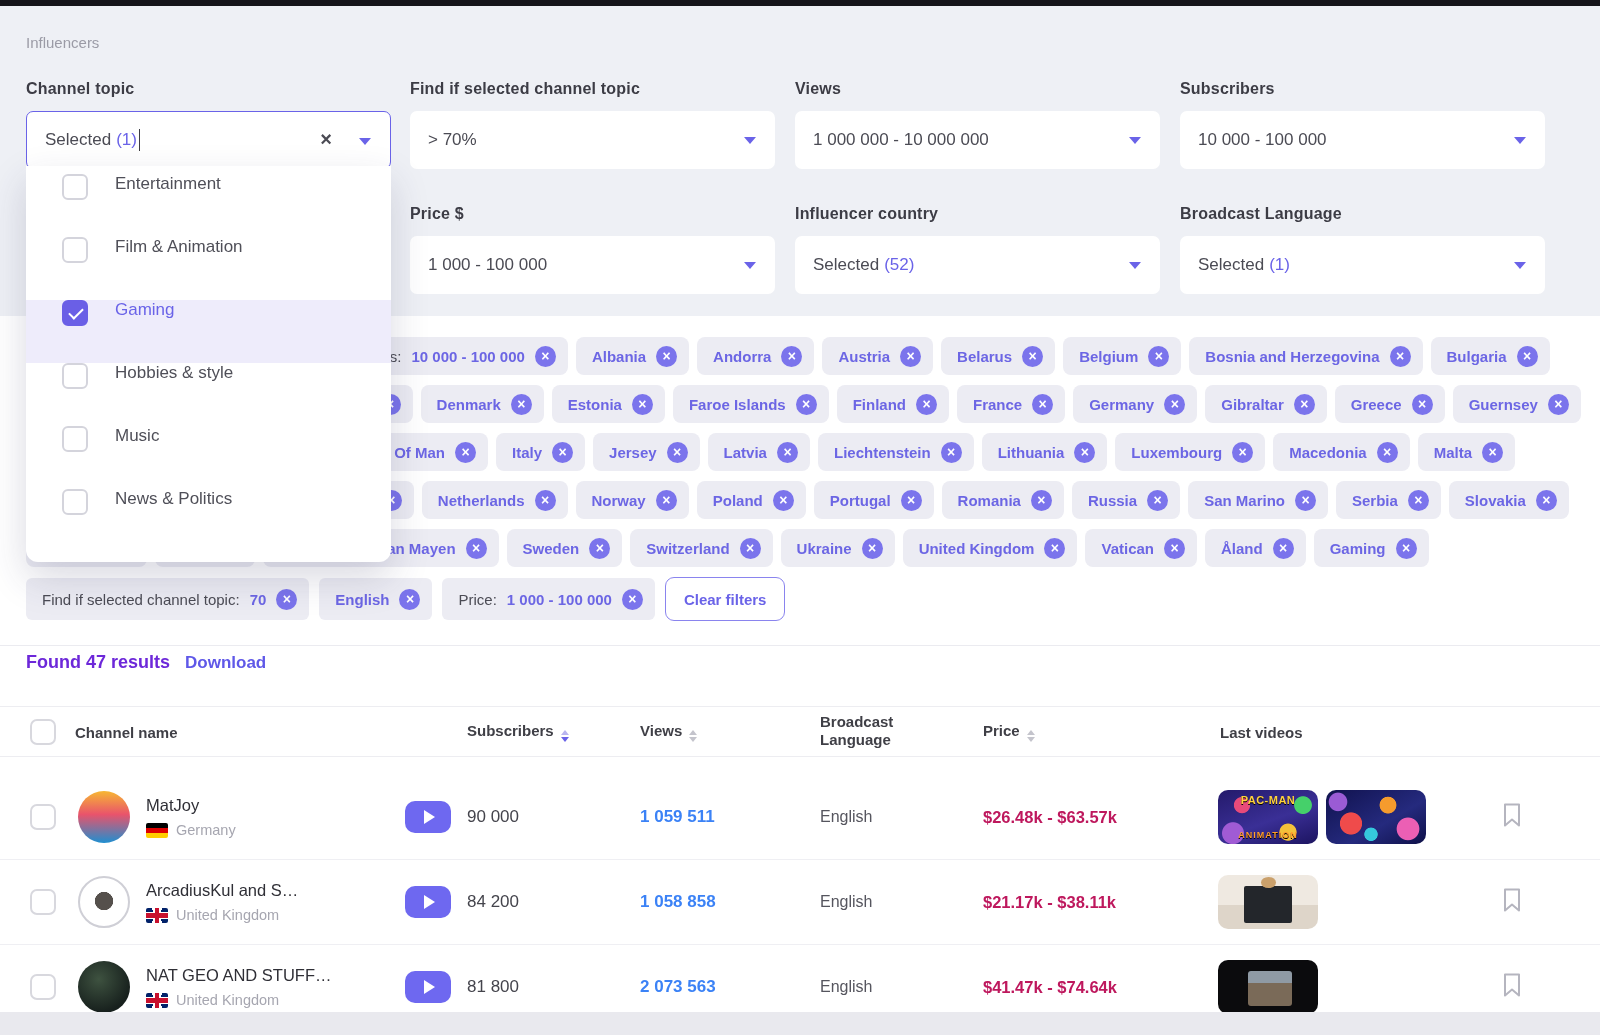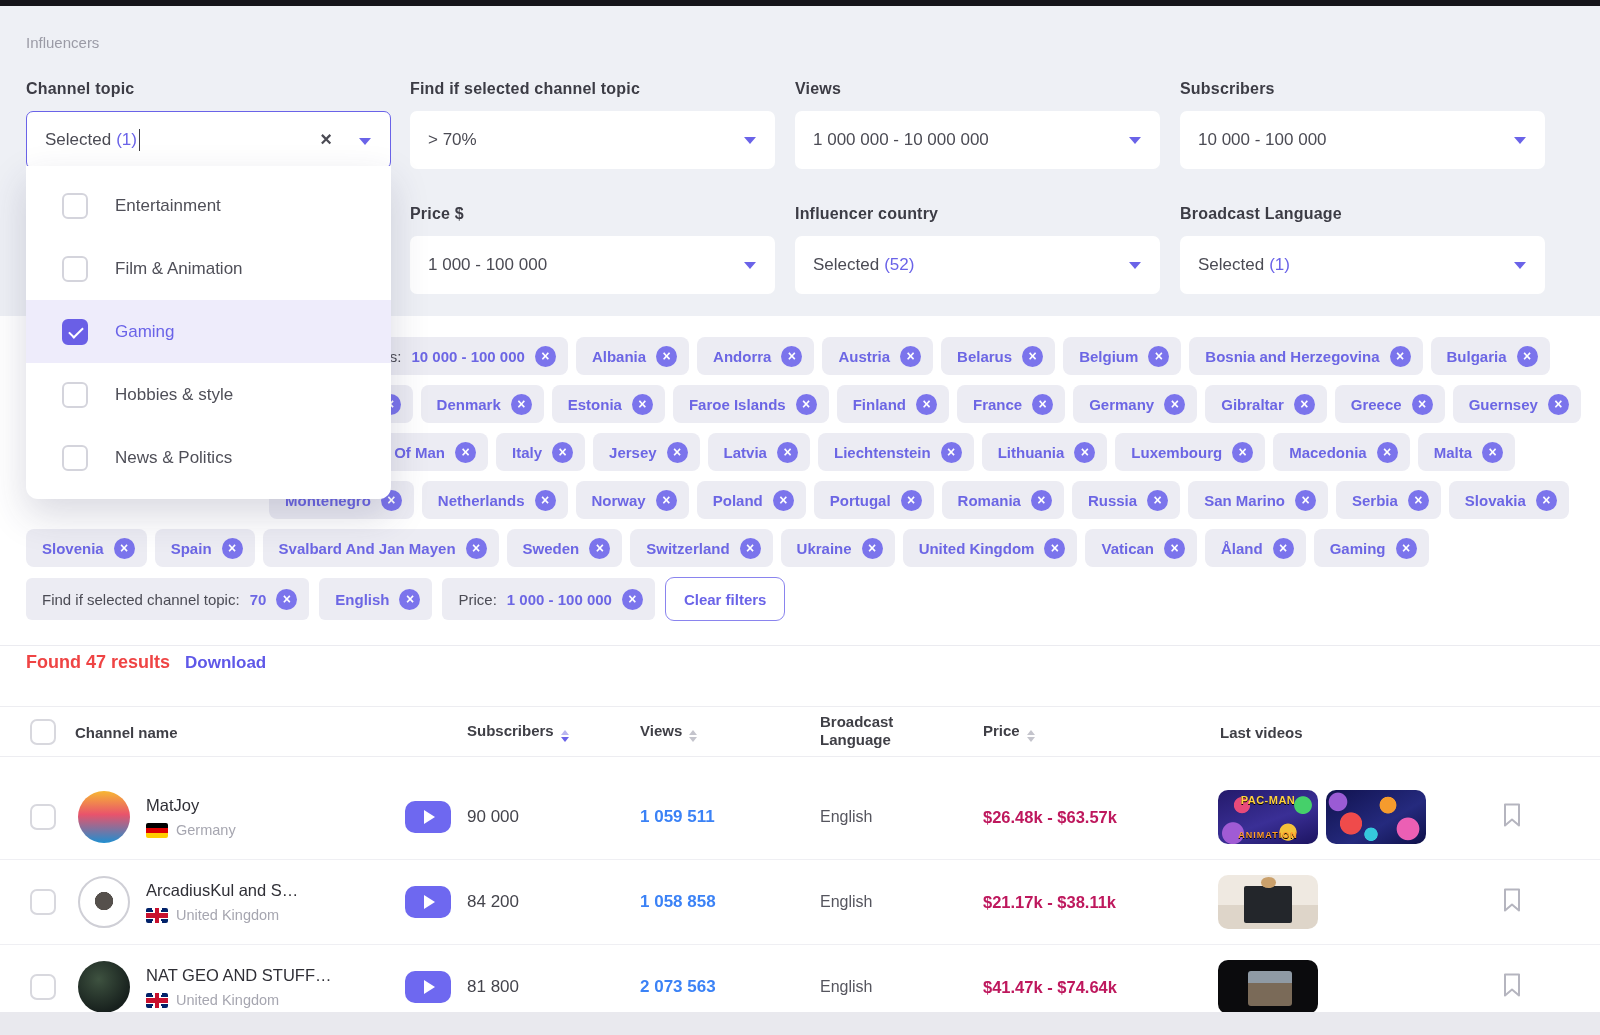--- a/index.html
+++ b/index.html
@@ -45,31 +45,31 @@
   .chip-x { width:21px; height:21px; border-radius:50%; background:#7b74ec; color:#fff; font-size:14px;
             font-weight:700; display:flex; align-items:center; justify-content:center; cursor:pointer; line-height:1; flex:none; }
   .active-row { display:flex; gap:10px; margin-top:9px; align-items:center; }
   .active-row .chip { height:42px; border-radius:6px; }
   .clear-btn { height:44px; padding:0 18px; background:#fff; border:1.5px solid #8a84ee; border-radius:9px;
                color:#6a63e8; font-size:15px; font-weight:600; cursor:pointer; font-family:inherit; }
 
   
   .dropdown { position:absolute; left:26px; top:166px; width:365px; background:#fff; z-index:20;
               border-radius:0 0 12px 12px; box-shadow:0 16px 38px rgba(45,45,90,.18); padding:8px 0 10px; }
-  .dd-item { height:63px; display:flex; align-items:center; gap:27px; padding-left:36px; font-size:17px; color:#4f4f58; cursor:pointer; }
+  .dd-item { height:63px; display:flex; align-items:flex-start; gap:27px; padding-left:36px; font-size:17px; color:#4f4f58; cursor:pointer; }
   .dd-item.checked { background:#eeecfb; color:#6a63e8; }
   .cb { width:26px; height:26px; border-radius:6px; border:2px solid #d4d4dc; background:#fff; position:relative; flex:none; }
   .dd-item.checked .cb { background:#6a5fe6; border-color:#6a5fe6; }
   .dd-item.checked .cb::after { content:""; position:absolute; left:5px; top:6px; width:12px; height:6px;
               border-left:2.5px solid #fff; border-bottom:2.5px solid #fff; transform:rotate(-45deg); }
 
   
   .divider-full { position:absolute; left:0; top:645px; width:100%; height:1px; background:#ebebf0; }
   .results-bar { position:absolute; left:26px; top:652px; display:flex; align-items:center; gap:15px; }
-  .found-text { font-size:18px; font-weight:700; color:#ef4444; }
+  .found-text { font-size:18px; font-weight:700; color:#6d28d9; }
   .download-link { font-size:17px; color:#5f58e8; font-weight:600; cursor:pointer; }
 
   
   .thead { position:absolute; left:0; top:706px; width:100%; height:51px; border-top:1px solid #ededf1; border-bottom:1px solid #ededf1; }
   .col-check { position:absolute; left:30px; top:50%; transform:translateY(-50%); }
   .checkbox { width:26px; height:26px; border-radius:7px; border:2px solid #d8d8de; background:#fff; cursor:pointer; }
   .h-label { position:absolute; top:50%; transform:translateY(-50%); font-size:15px; color:#3f3f46; font-weight:600; }
   .h-channel { left:75px; }
   .h-subs { left:467px; }
   .h-views { left:640px; }
@@ -595,20 +595,24 @@
   <div class="dd-item checked">
     <span class="cb"></span>
     <span class="dd-label">Gaming</span>
   </div>
 
   <div class="dd-item">
     <span class="cb"></span>
     <span class="dd-label">Hobbies &amp; style</span>
   </div>
 
+  <div class="dd-item">
+    <span class="cb"></span>
+    <span class="dd-label">Music</span>
+  </div>
 
   <div class="dd-item">
     <span class="cb"></span>
     <span class="dd-label">News &amp; Politics</span>
   </div>
 </div>
 
   <div class="bottom-strip"></div>
 </div>
 

